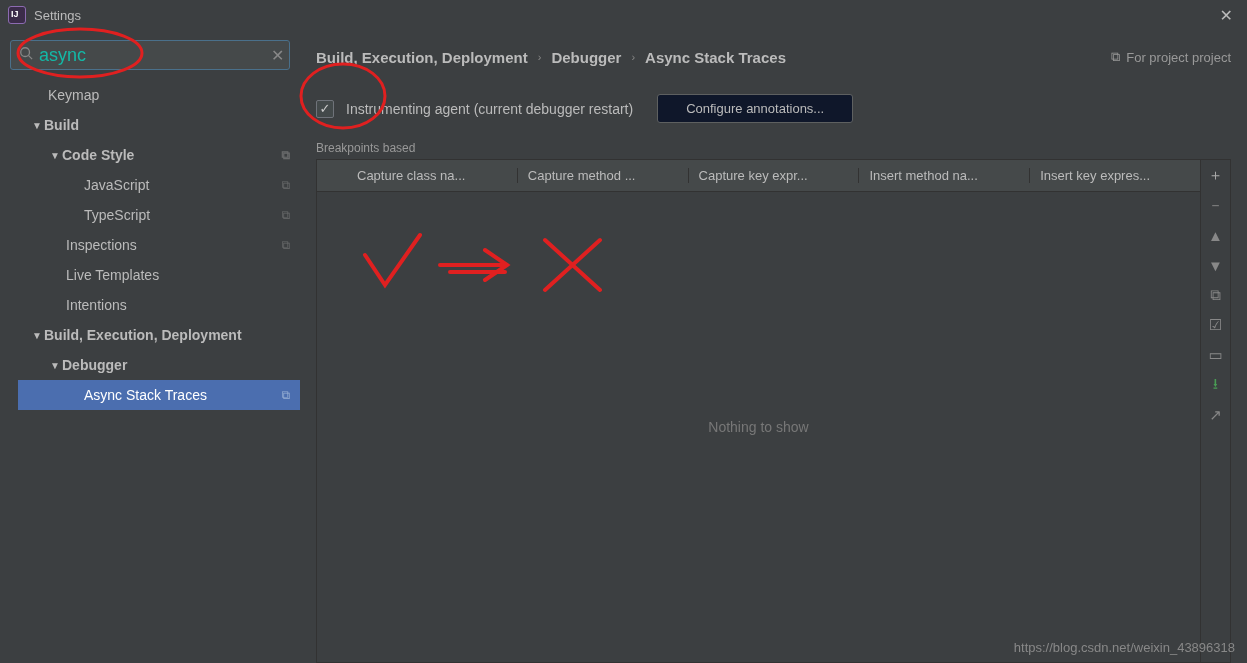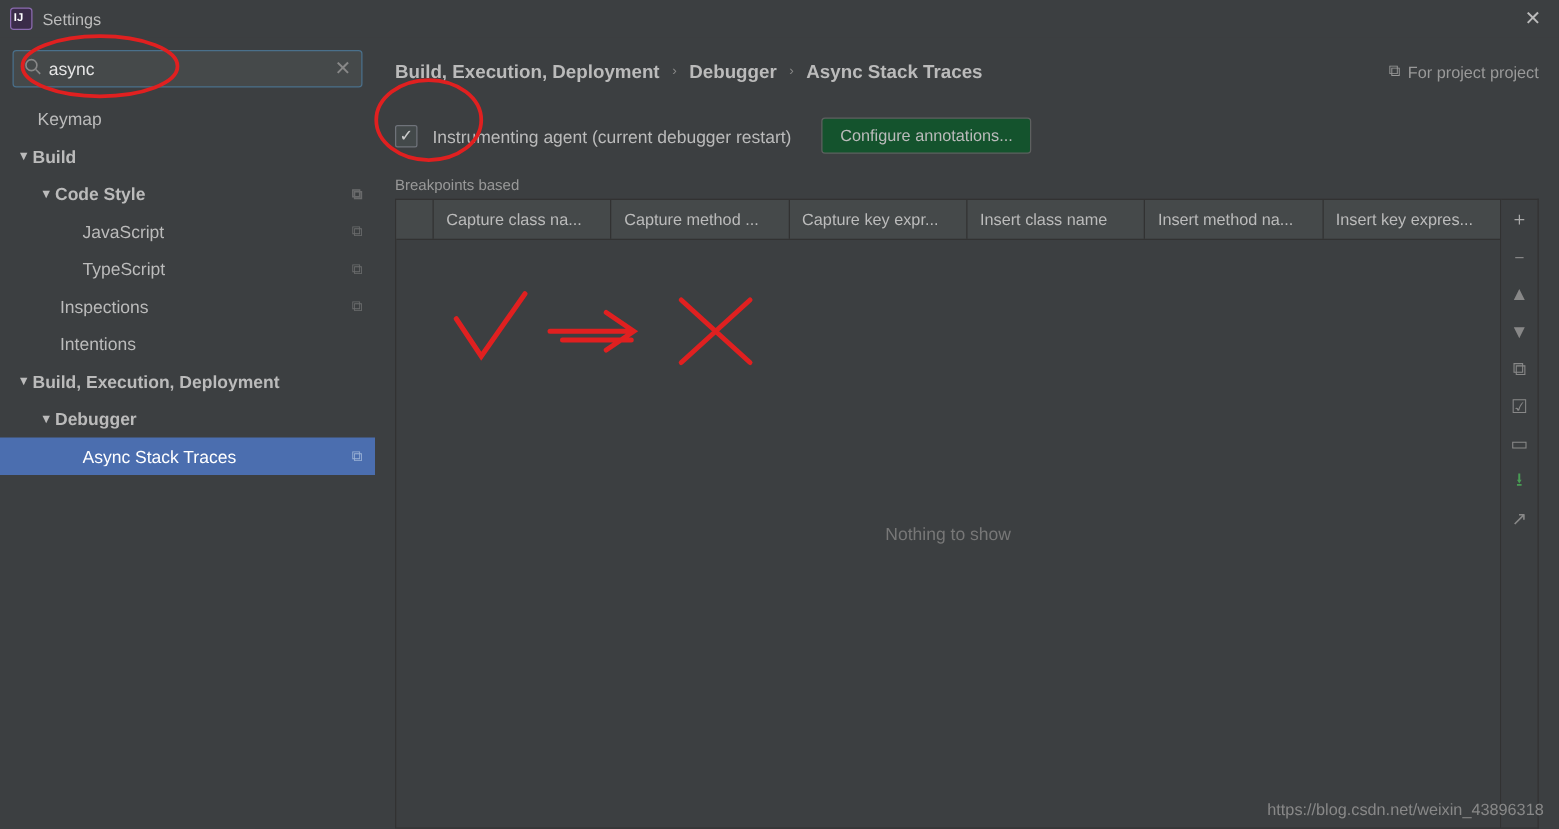--- a/index.html
+++ b/index.html
@@ -7,23 +7,23 @@
 .titlebar { height: 30px; background: #3c3f41; display: flex; align-items: center; padding: 0 8px; }
 .titlebar .app-icon { width: 18px; height: 18px; background: #3b2c49; border: 1px solid #8c6bb1; border-radius: 3px; margin-right: 8px; position: relative; }
 .titlebar .app-icon::after { content: "IJ"; font-size: 9px; color: #fff; position: absolute; top: 2px; left: 2px; font-weight: bold; }
 .titlebar .title { font-size: 13px; color: #bbbbbb; }
 .titlebar .close { margin-left: auto; color: #bbbbbb; cursor: pointer; font-size: 16px; padding: 0 6px; }
 
 .container { display: flex; height: calc(100% - 30px); }
 .sidebar { width: 300px; background: #3c3f41; display: flex; flex-direction: column; }
 .search-box { margin: 10px; height: 30px; background: #45494a; border: 1px solid #4a708b; border-radius: 3px; display: flex; align-items: center; padding: 0 8px; position: relative; }
 .search-box .mag { color: #888; margin-right: 6px; }
-.search-box input { flex: 1; background: transparent; border: none; outline: none; color: #e5e5e5; font-size: 14px; }
+.search-box input { flex: 1; background: transparent; border: none; outline: none; color: #14b8a6; font-size: 18px; }
 .search-box .clear { color: #888; cursor: pointer; }
-.tree { flex: 1; overflow-y: auto; font-size: 14px; }
+.tree { flex: 1; overflow-y: auto; font-size: 14px; margin-left: 18px; }
 .tree-item { display: flex; align-items: center; height: 30px; padding-right: 10px; cursor: pointer; color: #bbbbbb; }
 .tree-item .label { flex: 1; white-space: nowrap; overflow: hidden; text-overflow: ellipsis; font-weight: bold; }
 .tree-item .copy-ic { color: #888; font-size: 12px; opacity: 0.6; }
 .tree-item.selected { background: #4b6eaf; color: #fff; }
 .tree-item.selected .label { color: #fff; }
 .tree-item .chev { width: 14px; text-align: center; font-size: 10px; }
 .pad-0 { padding-left: 12px; }
 .pad-1 { padding-left: 30px; font-weight: bold; }
 .pad-2 { padding-left: 48px; }
 .pad-3 { padding-left: 66px; }
@@ -32,26 +32,26 @@
 .main { flex: 1; background: #3c3f41; padding: 12px 16px 0 16px; display: flex; flex-direction: column; position: relative; }
 .breadcrumb { display: flex; align-items: center; font-size: 15px; height: 30px; }
 .breadcrumb .crumb { color: #bbbbbb; font-weight: bold; }
 .breadcrumb .sep { margin: 0 10px; color: #888; font-size: 11px; }
 .project-scope { margin-left: auto; color: #999; font-size: 13px; display: flex; align-items: center; gap: 6px; }
 
 .option-row { display: flex; align-items: center; margin: 22px 0 18px 0; gap: 12px; }
 .checkbox { width: 18px; height: 18px; border: 1px solid #6f737a; background: #43494a; border-radius: 2px; display: flex; align-items: center; justify-content: center; cursor: pointer; }
 .checkbox.checked::after { content: "✓"; color: #ccc; font-size: 13px; }
 .option-label { font-size: 14px; color: #bbb; }
-.btn { background: #14532d; border: 1px solid #5e6060; color: #bbb; padding: 6px 14px; border-radius: 3px; font-size: 13px; cursor: pointer; }
+.btn { background: #0f172a; border: 1px solid #5e6060; color: #bbb; padding: 6px 28px; border-radius: 3px; font-size: 13px; cursor: pointer; }
 
 .section-label { font-size: 12px; color: #999; margin-bottom: 4px; }
 .table-wrap { display: flex; flex: 1; min-height: 0; }
 .table-body { flex: 1; border: 1px solid #323232; background: #3c3f41; display: flex; flex-direction: column; }
-.table-header { display: flex; background: #45494a; border-bottom: 1px solid #323232; height: 32px; }
+.table-header { display: flex; background: #45494a; border-bottom: 1px solid #323232; height: 32px; align-items: center; }
 .th-cb { width: 30px; border-right: 1px solid #323232; }
 .th { flex: 1; min-width: 0; border-right: 1px solid #323232; padding: 0 10px; display: flex; align-items: center; font-size: 13px; color: #bbb; white-space: nowrap; overflow: hidden; text-overflow: ellipsis; }
 .th:last-child { border-right: none; }
 .table-empty { flex: 1; display: flex; align-items: center; justify-content: center; color: #777; font-size: 14px; }
 .table-toolbar { width: 30px; background: #3c3f41; border: 1px solid #323232; border-left: none; display: flex; flex-direction: column; }
 .tool-btn { height: 30px; display: flex; align-items: center; justify-content: center; color: #888; font-size: 15px; cursor: pointer; }
 .tool-btn.add { color: #aaa; }
 .tool-btn.dl { color: #499c54; }
 
 .watermark { position: absolute; right: 12px; bottom: 8px; color: #888; font-size: 13px; }
@@ -102,20 +102,23 @@
         </div>
       <div class="tree-item leaf pad-3">
           <span class="label">TypeScript</span>
           <span class="copy-ic">⧉</span>
         </div>
       <div class="tree-item leaf pad-2">
           <span class="label">Inspections</span>
           <span class="copy-ic">⧉</span>
         </div>
       <div class="tree-item leaf pad-2">
+          <span class="label">Live Templates</span>
+        </div>
+      <div class="tree-item leaf pad-2">
           <span class="label">Intentions</span>
         </div>
       <div class="tree-item pad-0">
           <span class="chev">▼</span>
           <span class="label">Build, Execution, Deployment</span>
         </div>
       <div class="tree-item pad-1">
           <span class="chev">▼</span>
           <span class="label">Debugger</span>
         </div>
@@ -146,21 +149,20 @@
     </div>
 
     <div class="section-label">Breakpoints based</div>
     <div class="table-wrap">
       <div class="table-body">
         <div class="table-header">
           <div class="th-cb"></div>
           <div class="th">Capture class na...</div>
           <div class="th">Capture method ...</div>
           <div class="th">Capture key expr...</div>
-          <div class="th">Insert class name</div>
           <div class="th">Insert method na...</div>
           <div class="th">Insert key expres...</div>
         </div>
         <div class="table-empty">Nothing to show</div>
       </div>
       <div class="table-toolbar">
         <div class="tool-btn add">＋</div>
         <div class="tool-btn">－</div>
         <div class="tool-btn">▲</div>
         <div class="tool-btn">▼</div>

